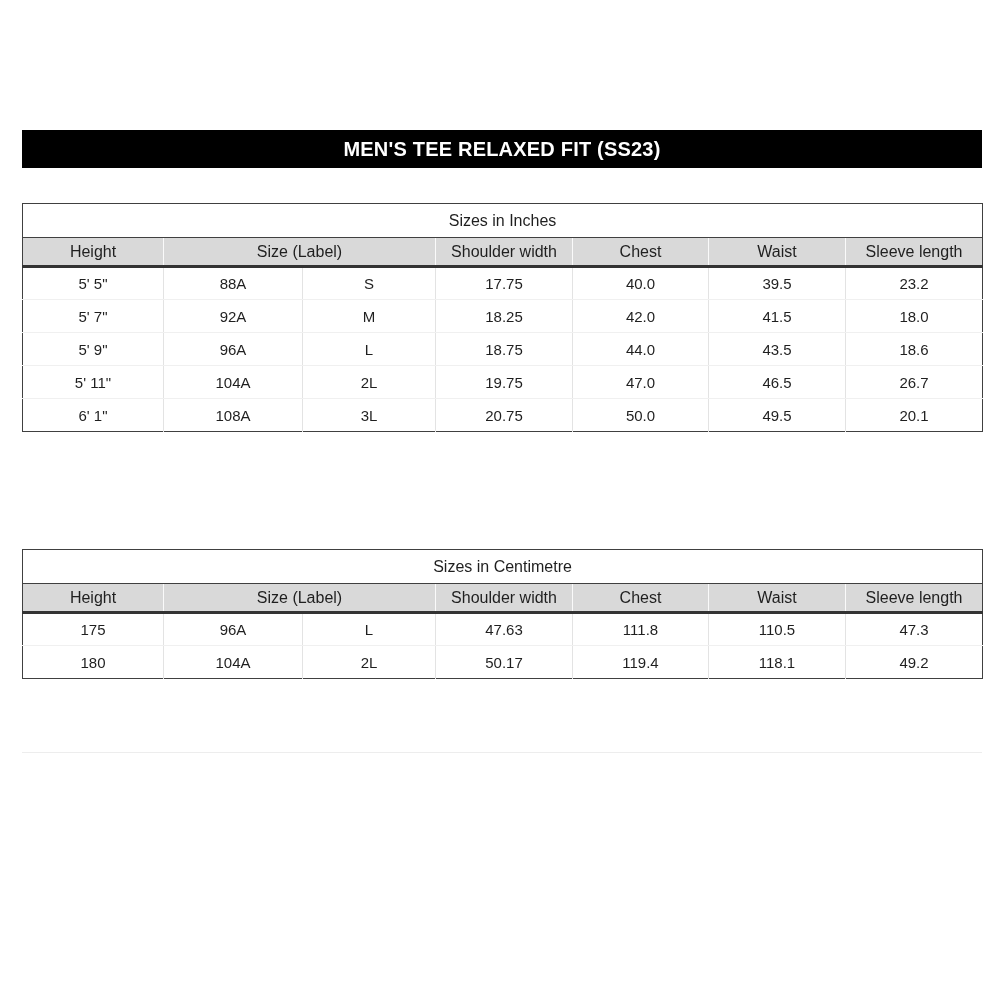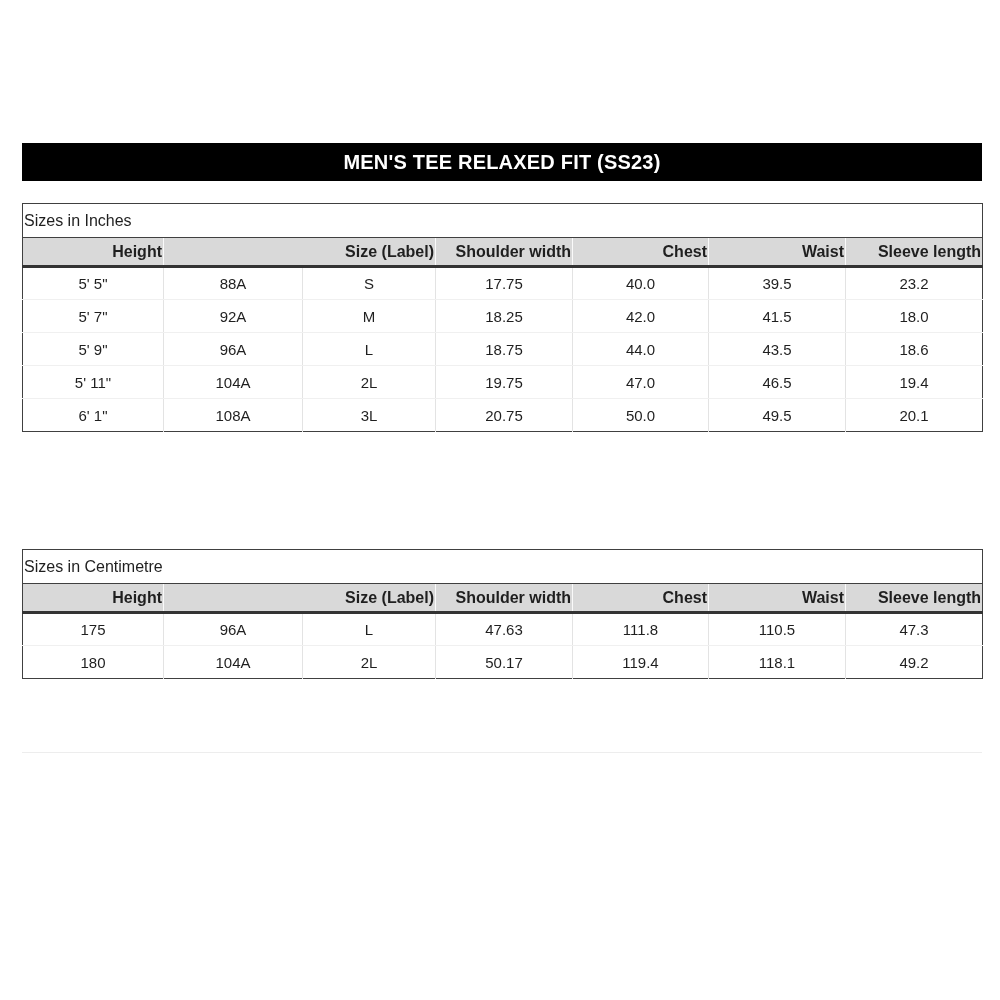--- a/index.html
+++ b/index.html
@@ -7,39 +7,39 @@
     --outer-border:#404040; --heavy-border:#333333;
     --grid-line:#e3e3e3; --row-line:#f0f0f0; --text:#1f1f1f;
   }
   *{box-sizing:border-box;}
   html,body{margin:0;padding:0;}
   body{
     width:1000px;height:1000px;background:#ffffff;position:relative;
     font-family:"Liberation Sans", sans-serif;color:var(--text);overflow:hidden;
   }
   .banner{
-    position:absolute;left:22px;top:143px;width:960px;height:38px;
+    position:absolute;left:22px;top:130px;width:960px;height:38px;
     background:var(--banner-bg);color:var(--banner-text);
     display:flex;align-items:center;justify-content:center;
     font-weight:bold;font-size:20px;letter-spacing:.2px;
   }
   table.size-table{
     position:absolute;left:22px;width:960px;background:#ffffff;
     border-collapse:collapse;table-layout:fixed;
     border:1.5px solid var(--outer-border);
   }
   .tbl-inches{top:203px;}
   .tbl-cm{top:505px;margin-top:44px;}
   .title-row td{
-    height:34px;text-align:left;vertical-align:middle;font-size:16px;
+    height:34px;text-align:center;vertical-align:middle;font-size:16px;
     border-bottom:1.5px solid var(--outer-border);background:#ffffff;
   }
   .header-row th{
-    height:29px;background:var(--header-bg);font-weight:bold;font-size:16px;
-    text-align:right;vertical-align:middle;
+    height:29px;background:var(--header-bg);font-weight:normal;font-size:16px;
+    text-align:center;vertical-align:middle;
     border-bottom:3px solid var(--heavy-border);
     border-right:1px solid #fafafa;
   }
   .header-row th:last-child{border-right:none;}
   tbody td{
     height:33px;text-align:center;vertical-align:middle;font-size:15px;
     border-right:1px solid var(--grid-line);
     border-bottom:1px solid var(--row-line);
   }
   tbody td:last-child{border-right:none;}
@@ -107,21 +107,21 @@
       <td>43.5</td>
       <td>18.6</td>
     </tr>
     <tr>
       <td>5' 11"</td>
       <td>104A</td>
       <td>2L</td>
       <td>19.75</td>
       <td>47.0</td>
       <td>46.5</td>
-      <td>19.4</td>
+      <td>26.7</td>
     </tr>
     <tr>
       <td>6' 1"</td>
       <td>108A</td>
       <td>3L</td>
       <td>20.75</td>
       <td>50.0</td>
       <td>49.5</td>
       <td>20.1</td>
     </tr>

